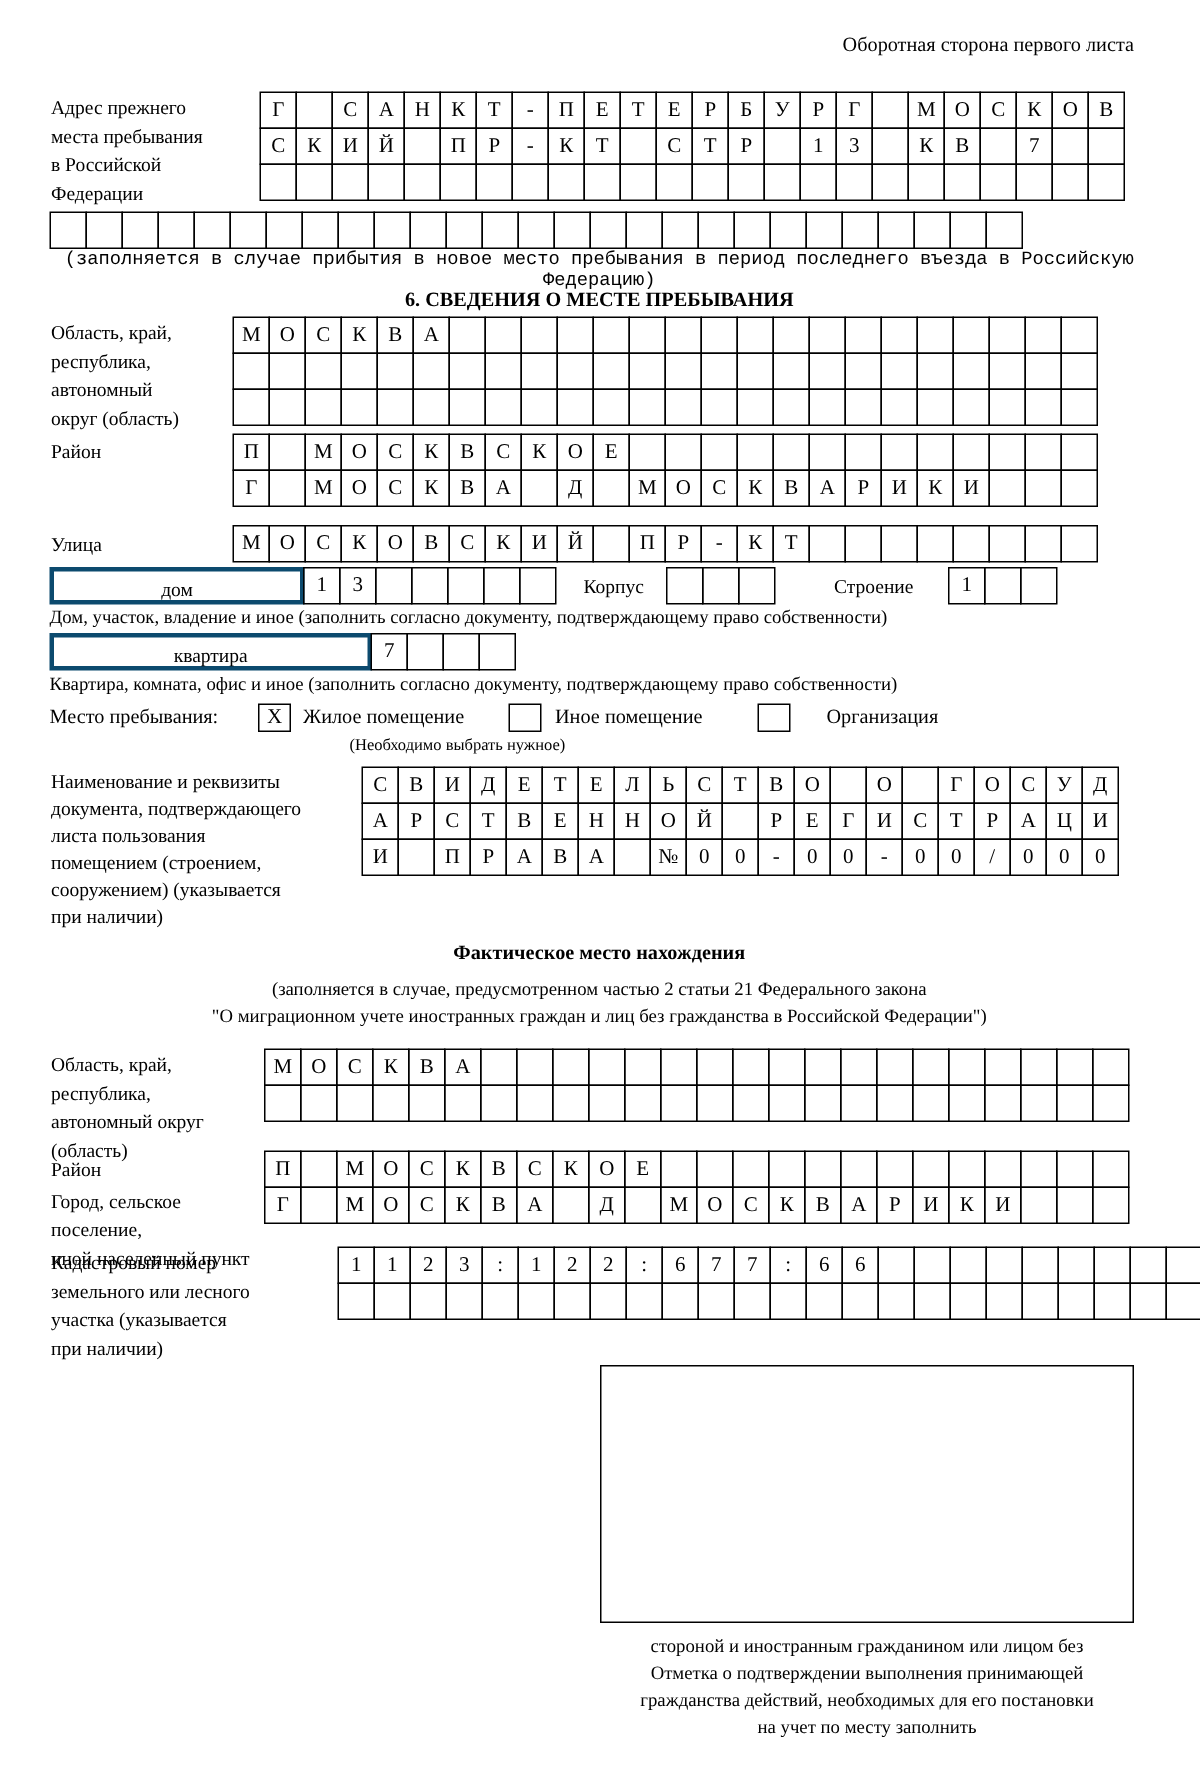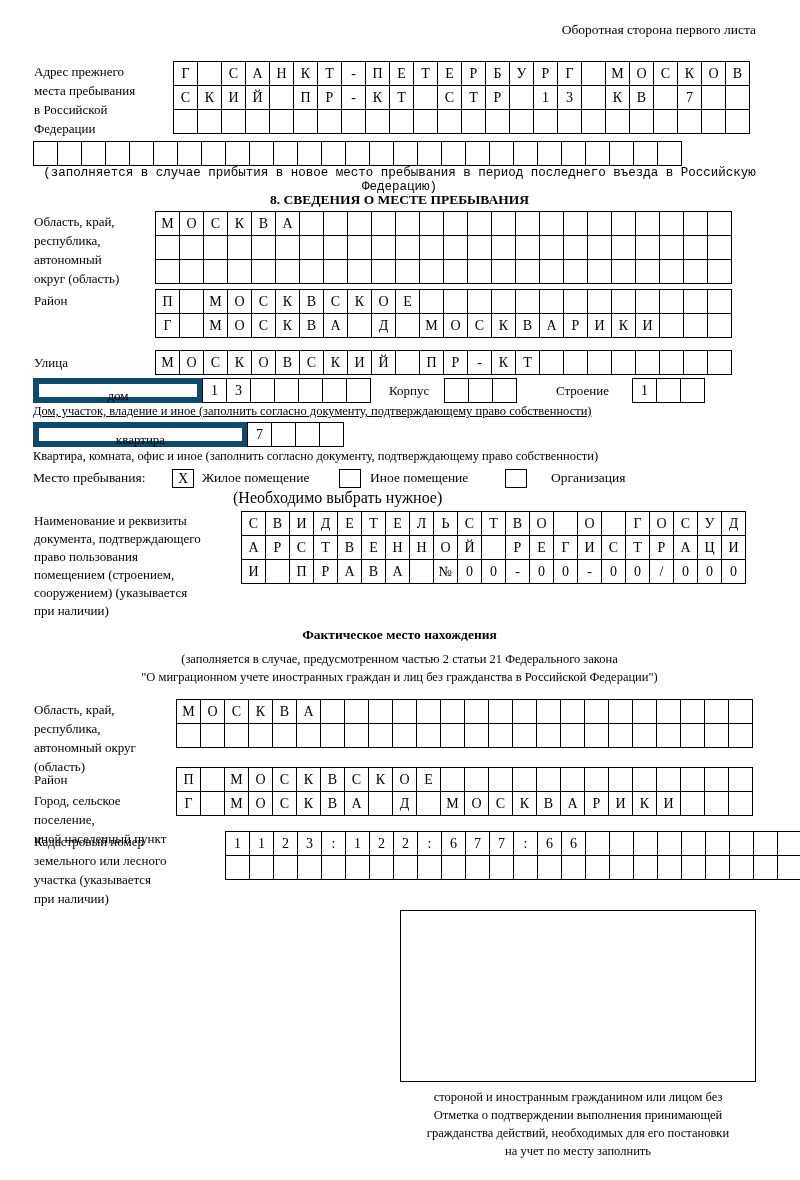--- a/index.html
+++ b/index.html
@@ -25,24 +25,24 @@
     box-sizing:border-box;
     font-size:14px;
     line-height:23px;
     text-align:center;
     font-family:"Liberation Serif", serif;
   }
   .lbl{font-size:13px;line-height:15px;}
   .lbl-block{position:absolute;font-size:13px;line-height:19px;}
   .center{text-align:center;}
   .bold{font-weight:bold;}
-  .small{font-size:16px;}
+  .small{font-size:11px;}
   .note{position:absolute;font-size:12.5px;}
   .wideb{
-    border:6px solid #0c4a6e;box-sizing:border-box;
+    border:3px solid #0c4a6e;box-sizing:border-box;
     height:25px;font-size:13px;line-height:23px;text-align:center;
   }
   .bigbox{
     position:absolute;border:1px solid #000;box-sizing:border-box;
   }
   .chk{
     width:22px;height:19px;border:1px solid #000;box-sizing:border-box;
     display:inline-block;text-align:center;font-size:14px;line-height:17px;
     vertical-align:middle;
   }
@@ -164,21 +164,21 @@
       <div class="cell"></div>
       <div class="cell"></div>
       <div class="cell"></div>
       <div class="cell"></div>
       <div class="cell"></div>
       <div class="cell"></div>
     </div>
 
   <div class="note center" style="left:33px;top:166px;width:733px;font-family:Liberation Mono, monospace;">(заполняется в случае прибытия в новое место пребывания в период последнего въезда в Российскую Федерацию)</div>
 
-  <div class="bold center" style="position:absolute;left:33px;top:192px;width:733px;font-size:13.5px;">8. СВЕДЕНИЯ О МЕСТЕ ПРЕБЫВАНИЯ</div>
+  <div class="bold center" style="position:absolute;left:33px;top:192px;width:733px;font-size:13.5px;">6. СВЕДЕНИЯ О МЕСТЕ ПРЕБЫВАНИЯ</div>
 
   <div class="lbl-block" style="left:34px;top:212px;width:140px;">
     <div>Область, край,</div>
     <div>республика,</div>
     <div>автономный</div>
     <div>округ (область)</div>
   </div>
   <div class="cells" style="position:absolute;left:155px;top:211px;" id="r2a">
       <div class="cell">М</div>
       <div class="cell">О</div>
@@ -356,21 +356,21 @@
       <div class="cell"></div>
       <div class="cell"></div>
       <div class="cell"></div>
     </div>
   <div class="lbl" style="position:absolute;left:556px;top:383px;">Строение</div>
   <div class="cells" style="position:absolute;left:632px;top:378px;" id="strc">
       <div class="cell">1</div>
       <div class="cell"></div>
       <div class="cell"></div>
     </div>
-  <div class="note" style="left:33px;top:404px;text-decoration:underline;">Дом, участок, владение и иное (заполнить согласно документу, подтверждающему право собственности)</div>
+  <div class="note" style="left:33px;top:404px;">Дом, участок, владение и иное (заполнить согласно документу, подтверждающему право собственности)</div>
 
   <div class="wideb" style="position:absolute;left:33px;top:422px;width:215px;">квартира</div>
   <div class="cells" style="position:absolute;left:247px;top:422px;" id="kvc">
       <div class="cell">7</div>
       <div class="cell"></div>
       <div class="cell"></div>
       <div class="cell"></div>
     </div>
   <div class="note" style="left:33px;top:449px;">Квартира, комната, офис и иное (заполнить согласно документу, подтверждающему право собственности)</div>
 
@@ -379,21 +379,21 @@
   <div class="lbl" style="position:absolute;left:202px;top:470px;font-size:13.5px;">Жилое помещение</div>
   <div class="chk" style="position:absolute;left:339px;top:469px;"></div>
   <div class="lbl" style="position:absolute;left:370px;top:470px;font-size:13.5px;">Иное помещение</div>
   <div class="chk" style="position:absolute;left:505px;top:469px;"></div>
   <div class="lbl" style="position:absolute;left:551px;top:470px;font-size:13.5px;">Организация</div>
   <div class="lbl small" style="position:absolute;left:233px;top:490px;">(Необходимо выбрать нужное)</div>
 
   <div class="lbl-block" style="left:34px;top:512px;width:205px;line-height:18px;">
     <div>Наименование и реквизиты</div>
     <div>документа, подтверждающего</div>
-    <div>право пользования</div>
+    <div>листа пользования</div>
     <div>помещением (строением,</div>
     <div>сооружением) (указывается</div>
     <div>при наличии)</div>
   </div>
   <div class="cells" style="position:absolute;left:241px;top:511px;" id="doc0">
       <div class="cell" style="width: 25px;">С</div>
       <div class="cell" style="width: 25px;">В</div>
       <div class="cell" style="width: 25px;">И</div>
       <div class="cell" style="width: 25px;">Д</div>
       <div class="cell" style="width: 25px;">Е</div>

